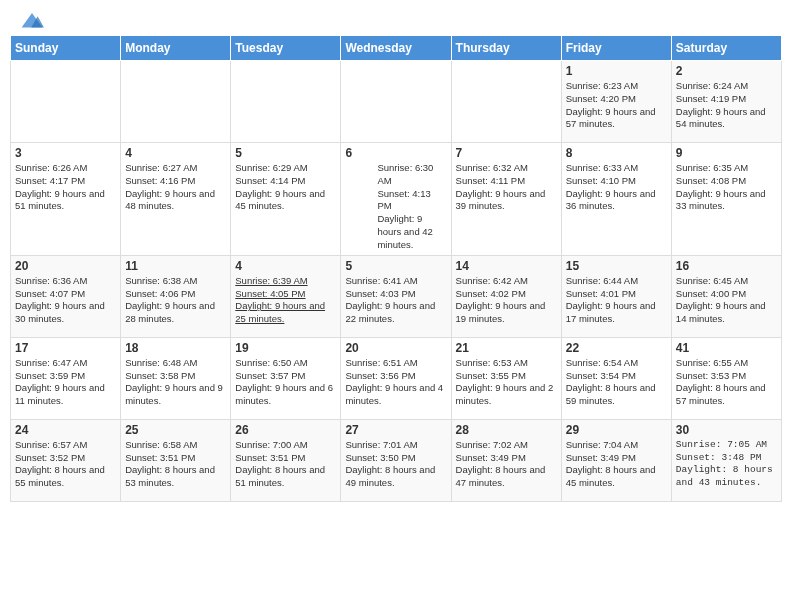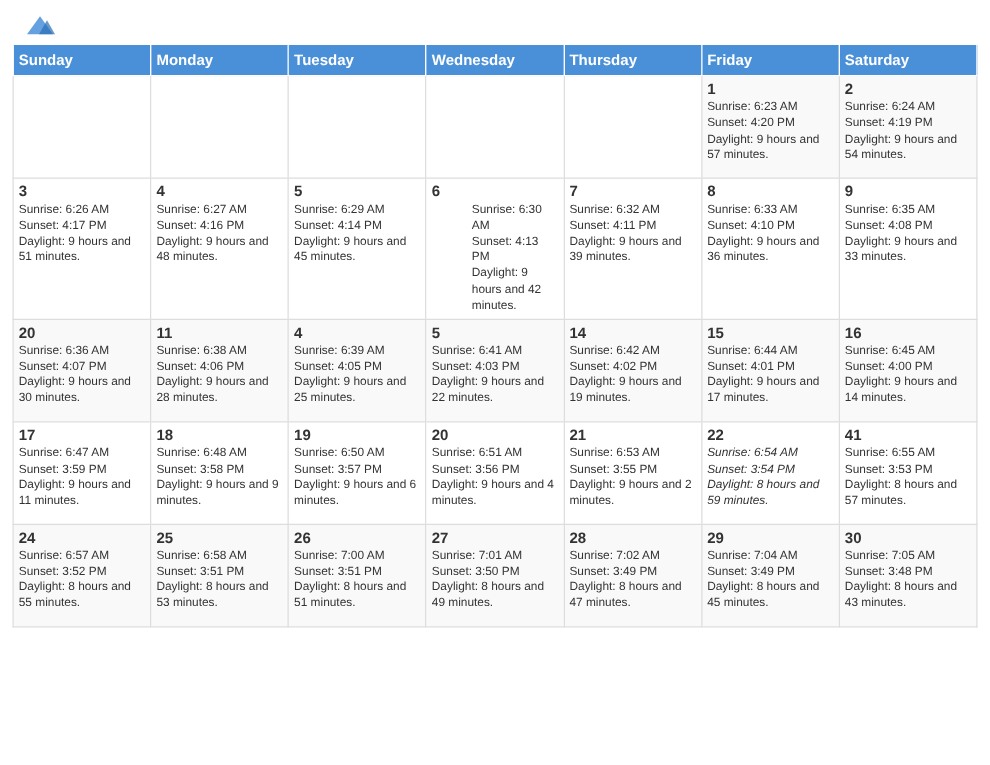--- a/index.html
+++ b/index.html
@@ -132,21 +132,21 @@
 Daylight: 9 hours and 30 minutes.</div>
           </td>
           <td>
             <span class="day-num">11</span>
             <div class="day-detail" style="white-space: pre-line;">Sunrise: 6:38 AM
 Sunset: 4:06 PM
 Daylight: 9 hours and 28 minutes.</div>
           </td>
           <td>
             <span class="day-num">4</span>
-            <div class="day-detail" style="white-space: pre-line;">Sunrise: 6:39 AM
+            <div class="day-detail" style="white-space: pre-line; text-decoration: underline;">Sunrise: 6:39 AM
 Sunset: 4:05 PM
 Daylight: 9 hours and 25 minutes.</div>
           </td>
           <td>
             <span class="day-num">5</span>
             <div class="day-detail" style="white-space: pre-line;">Sunrise: 6:41 AM
 Sunset: 4:03 PM
 Daylight: 9 hours and 22 minutes.</div>
           </td>
           <td>
@@ -194,21 +194,21 @@
 Daylight: 9 hours and 4 minutes.</div>
           </td>
           <td>
             <span class="day-num">21</span>
             <div class="day-detail" style="white-space: pre-line;">Sunrise: 6:53 AM
 Sunset: 3:55 PM
 Daylight: 9 hours and 2 minutes.</div>
           </td>
           <td>
             <span class="day-num">22</span>
-            <div class="day-detail" style="white-space: pre-line; font-style: italic;">Sunrise: 6:54 AM
+            <div class="day-detail" style="white-space: pre-line;">Sunrise: 6:54 AM
 Sunset: 3:54 PM
 Daylight: 8 hours and 59 minutes.</div>
           </td>
           <td>
             <span class="day-num">41</span>
             <div class="day-detail" style="white-space: pre-line;">Sunrise: 6:55 AM
 Sunset: 3:53 PM
 Daylight: 8 hours and 57 minutes.</div>
           </td>
         </tr>
@@ -244,20 +244,20 @@
 Daylight: 8 hours and 47 minutes.</div>
           </td>
           <td>
             <span class="day-num">29</span>
             <div class="day-detail" style="white-space: pre-line;">Sunrise: 7:04 AM
 Sunset: 3:49 PM
 Daylight: 8 hours and 45 minutes.</div>
           </td>
           <td>
             <span class="day-num">30</span>
-            <div class="day-detail" style="white-space: pre-line;">Sunrise: 7:05 AM
+            <div class="day-detail" style="white-space: pre-line; font-family: Liberation Mono, monospace;">Sunrise: 7:05 AM
 Sunset: 3:48 PM
 Daylight: 8 hours and 43 minutes.</div>
           </td>
         </tr>
       </tbody>
   </table>
 </div>
 
 </body></html>

